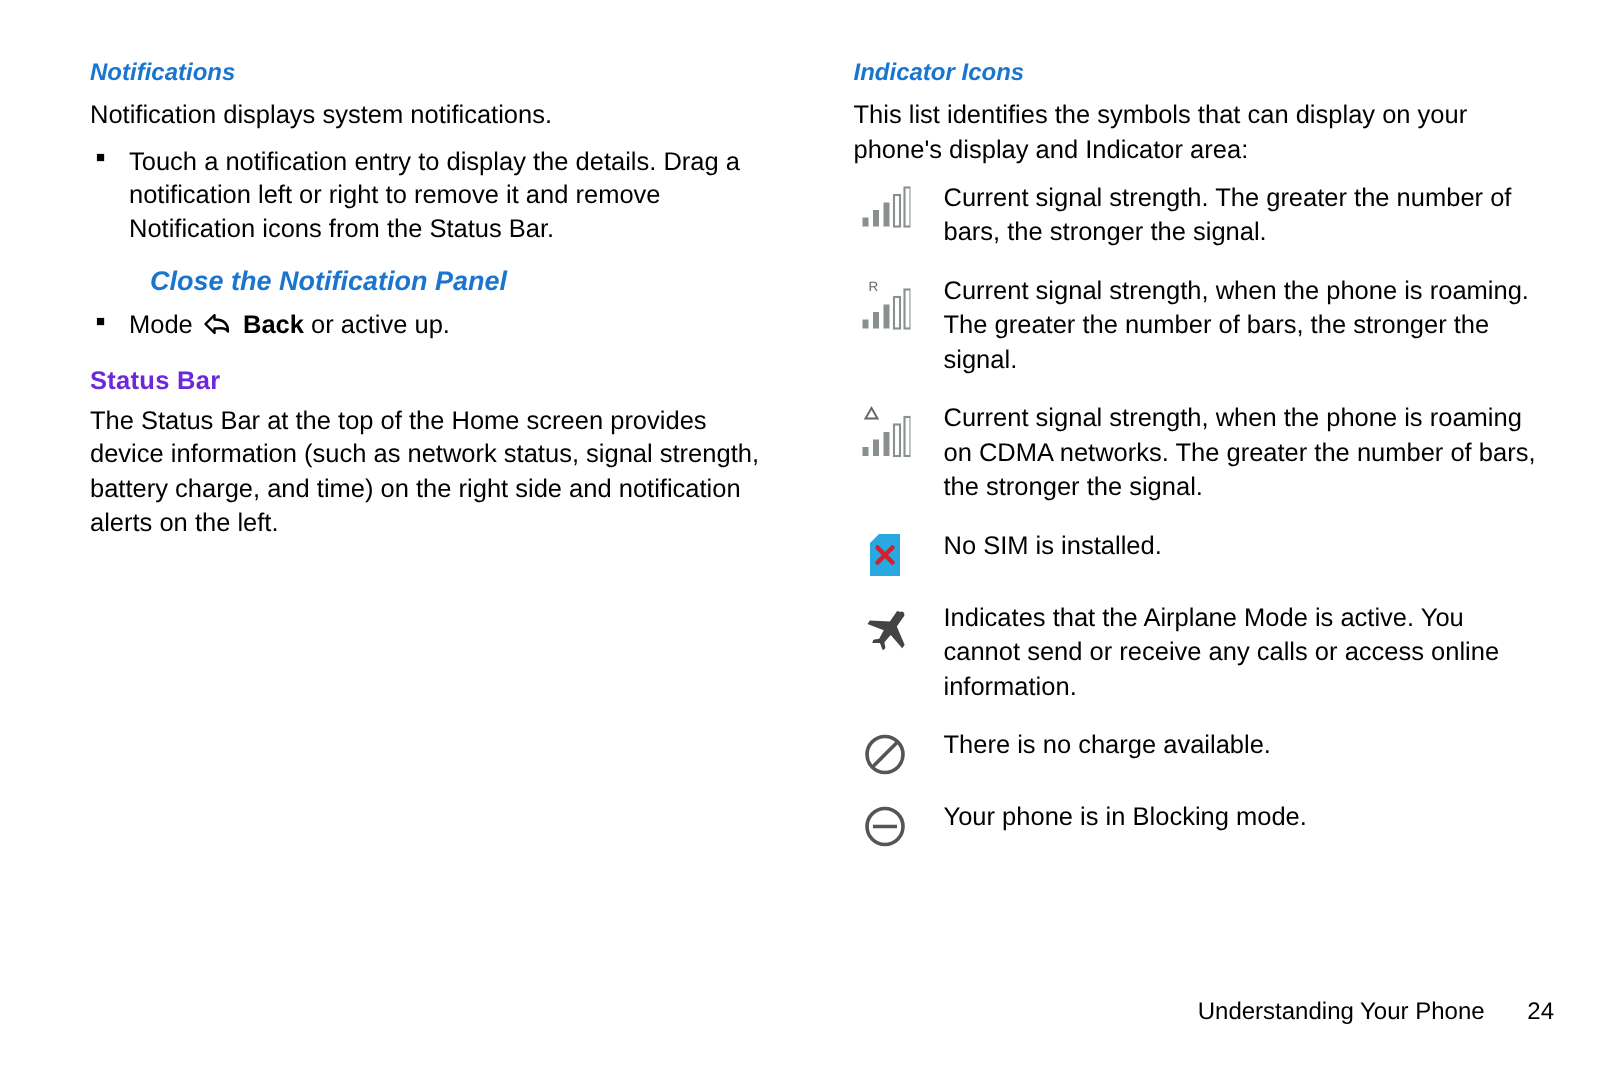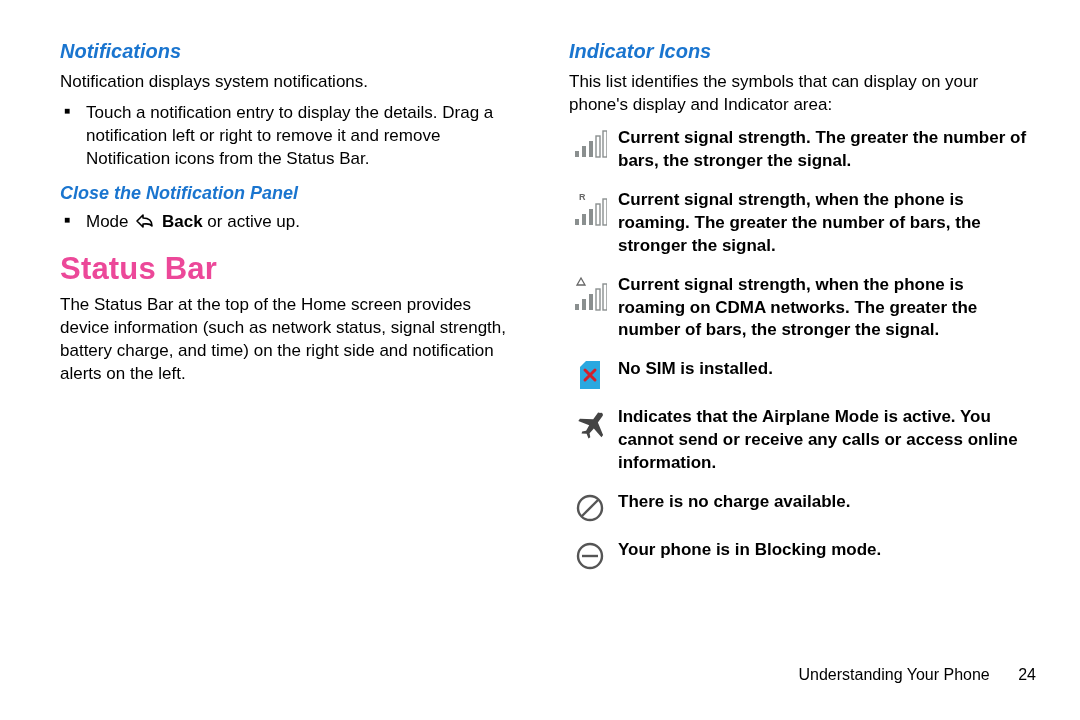--- a/index.html
+++ b/index.html
@@ -19,30 +19,31 @@
     gap: 48px;
   }
   .col {
     flex: 1;
     min-width: 0;
   }
   .h-blue-italic {
     color: #1a75cf;
     font-weight: 700;
     font-style: italic;
-    font-size: 20px;
+    font-size: 16px;
     margin-bottom: 6px;
   }
   .h-blue-italic.small {
     font-size: 18px;
+    margin-left: 40px;
   }
   .h-blue-bold {
-    color: #ec4899;
+    color: #6d28d9;
     font-weight: 900;
-    font-size: 31px;
+    font-size: 17px;
     letter-spacing: 0.2px;
     margin-top: 10px;
     margin-bottom: 4px;
     font-family: Arial, Helvetica, sans-serif;
   }
   .body-text {
     margin-bottom: 8px;
   }
   .bullet-block {
     padding-left: 26px;
@@ -65,23 +66,22 @@
     vertical-align: -4px;
     margin: 0 2px 0 0;
   }
   .bold { font-weight: 700; }
   .icon-list {
     margin-top: 10px;
   }
   .icon-row {
     display: flex;
     align-items: flex-start;
-    gap: 7px;
+    gap: 18px;
     margin-bottom: 16px;
-    font-weight: bold;
   }
   .icon-cell {
     width: 42px;
     flex: 0 0 42px;
     display: flex;
     justify-content: center;
     padding-top: 2px;
   }
   .icon-desc {
     flex: 1;

